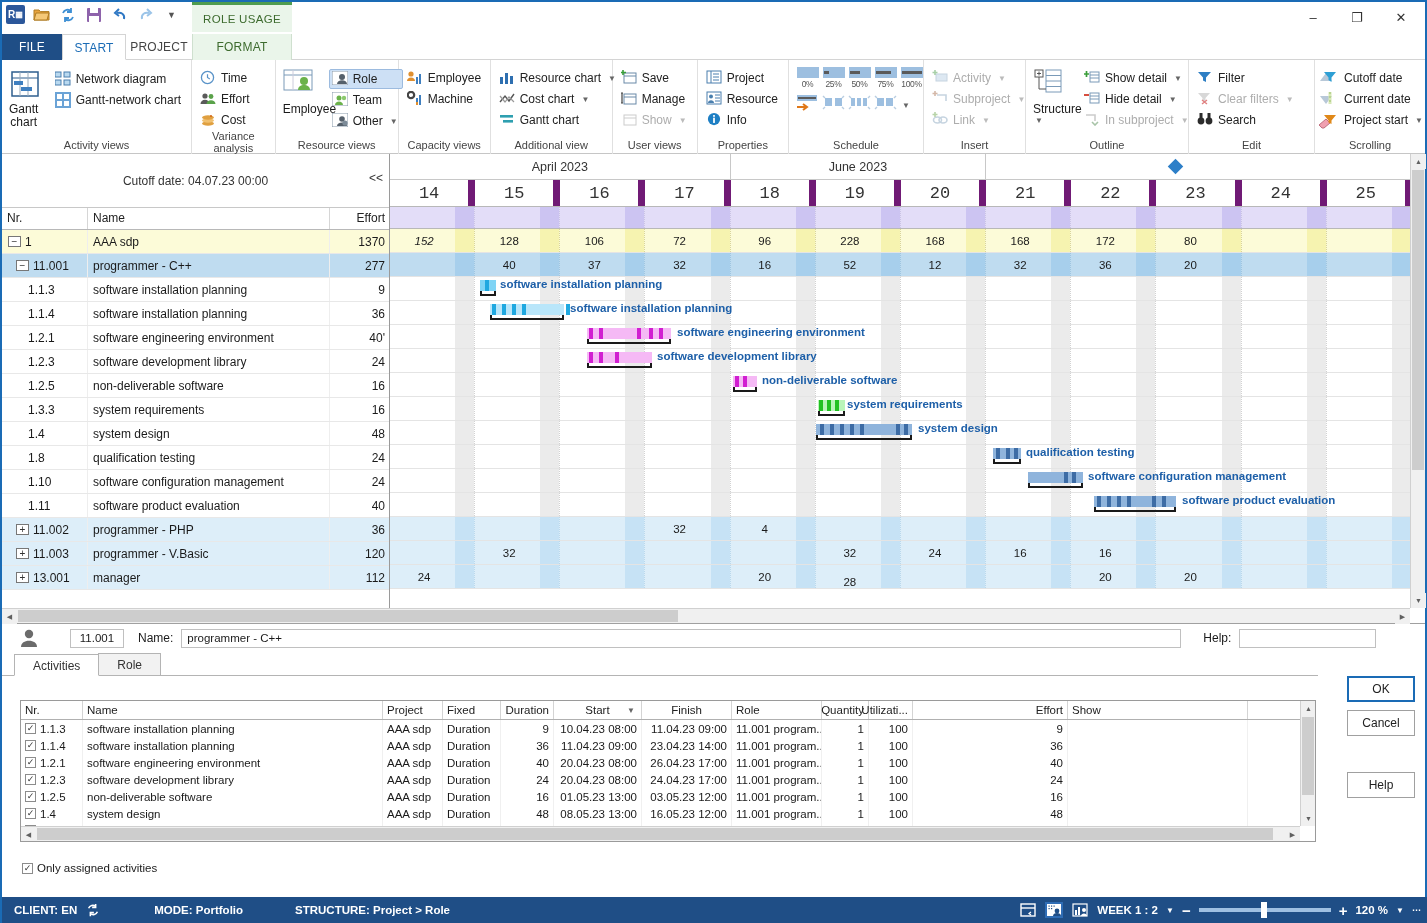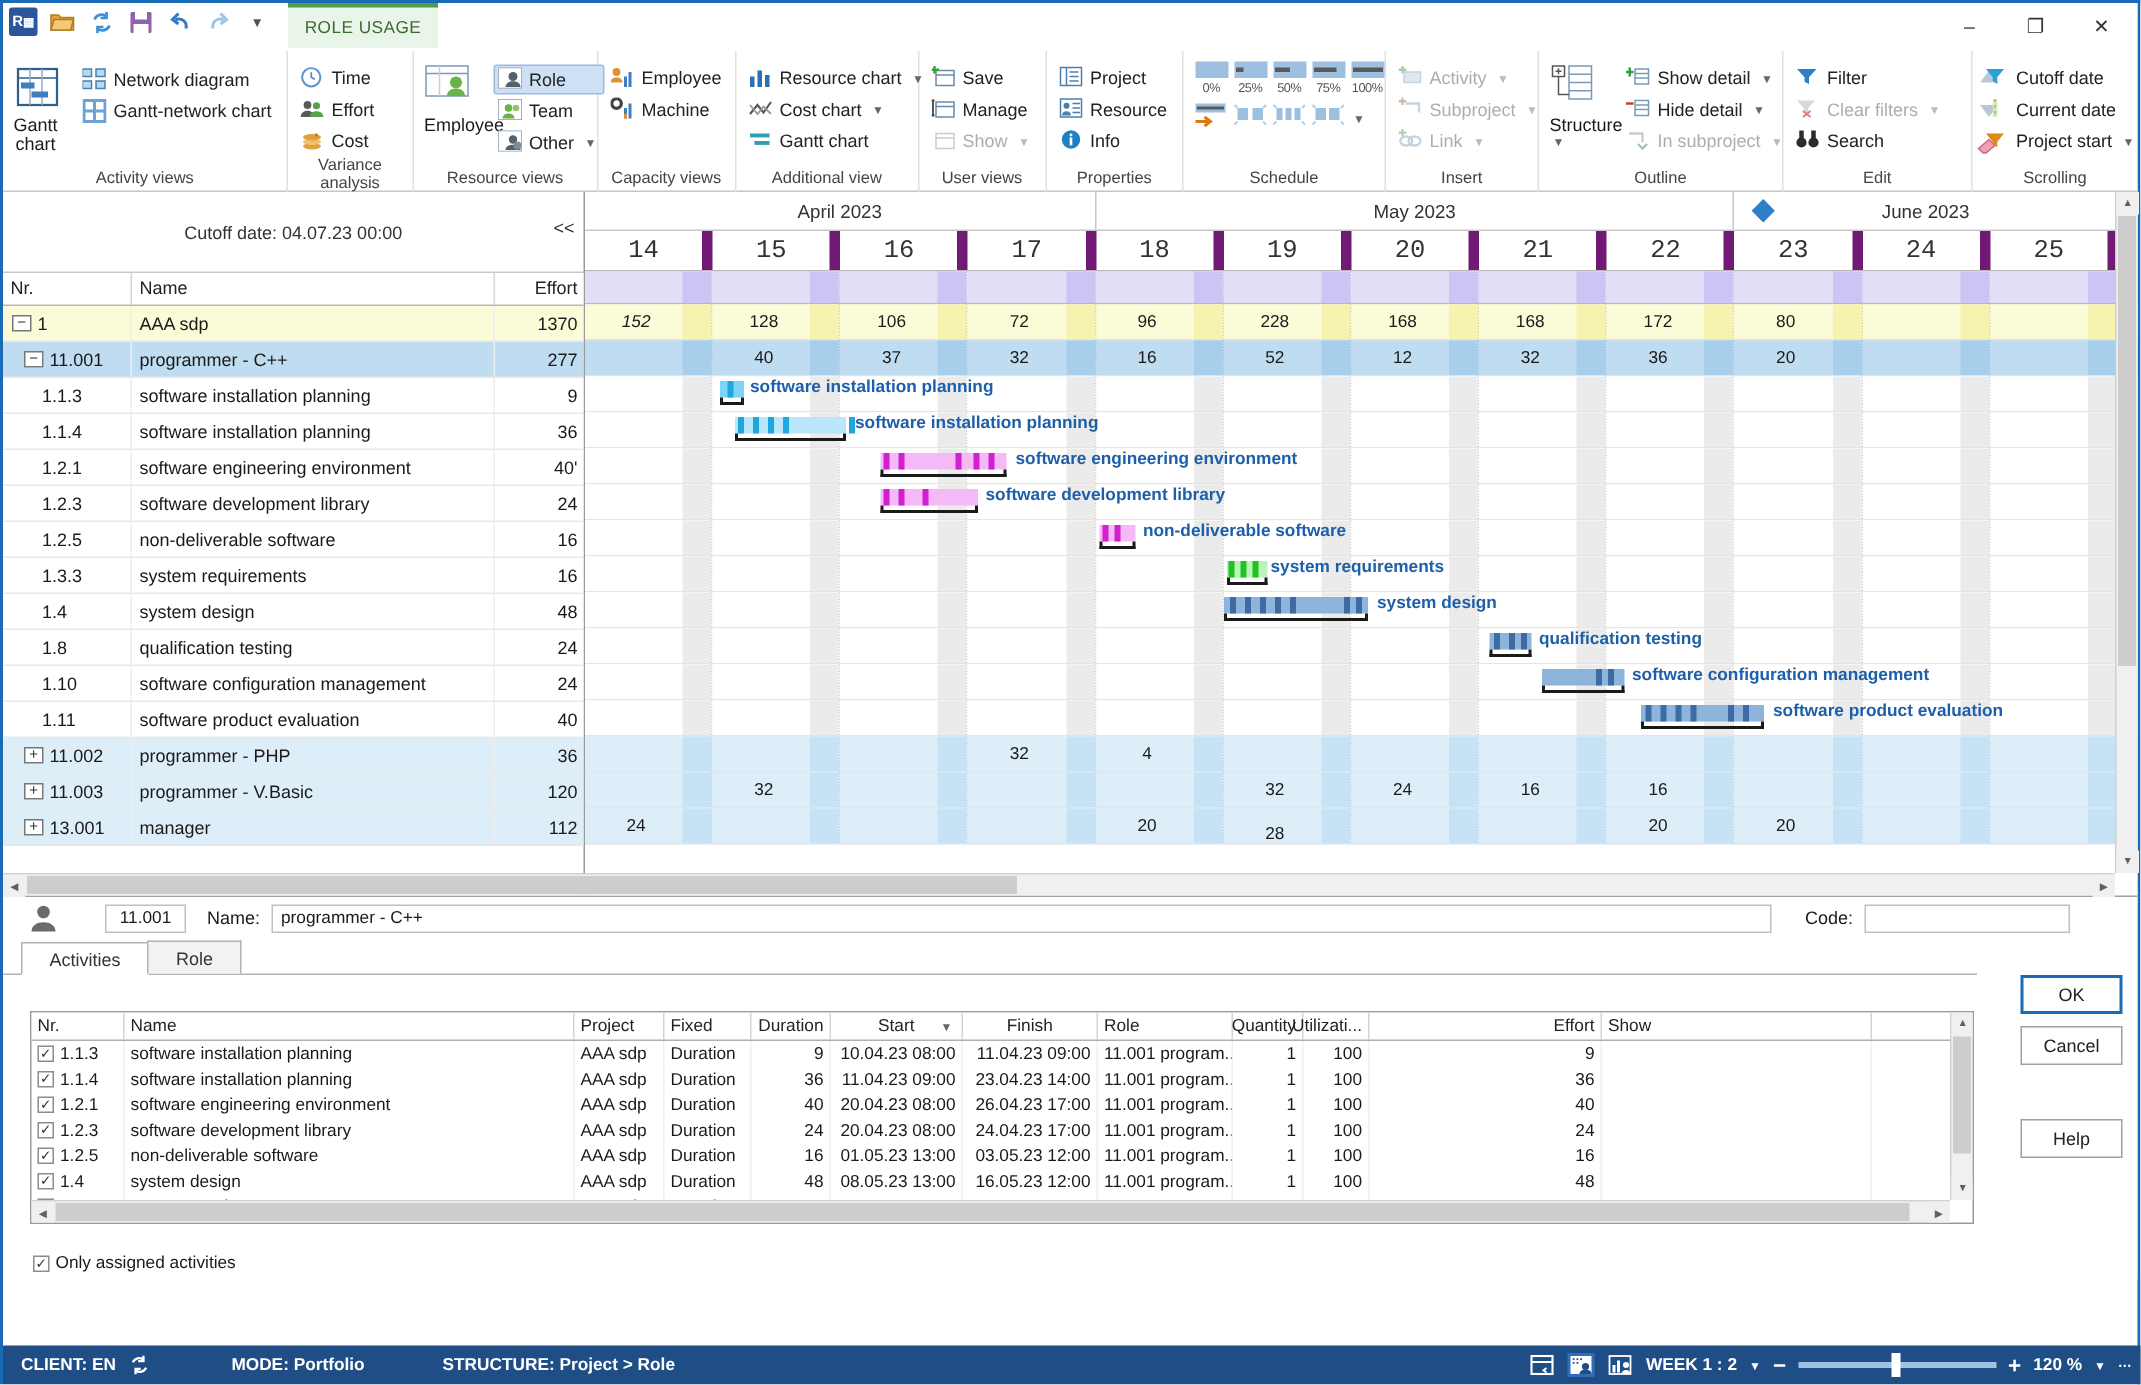--- a/index.html
+++ b/index.html
@@ -240,20 +240,26 @@
       <span class="ico" style="font-size:9px;color:#555">▼</span>
     </div>
     <div class="ctx-tab">ROLE USAGE</div>
     <div class="wbtns">
       <div class="wbtn">–</div>
       <div class="wbtn">❐</div>
       <div class="wbtn close">✕</div>
     </div>
   </div>
 
+  <div class="tabstrip">
+    <div class="tab file">FILE</div>
+    <div class="tab start">START</div>
+    <div class="tab project">PROJECT</div>
+    <div class="tab format">FORMAT</div>
+  </div>
 
   <div class="ribbon">
 
     <div class="rgroup" style="width:190px">
       <div class="rgroup-body">
         <div class="rbtn-big" style="margin-top:4px">
           <span class="icn32">
             <svg width="32" height="32" viewBox="0 0 32 32">
                 <rect x="3" y="3" width="26" height="24" fill="#fff" stroke="#2f5f8f" stroke-width="1.5"></rect>
                 <line x1="3" y1="9" x2="29" y2="9" stroke="#2f5f8f"></line>
@@ -912,21 +918,20 @@
             </div>
             <div class="c-name">manager</div>
             <div class="c-eff">112</div>
           </div>
         </div>
     </div>
 
     <div class="rightpane">
       <div id="tl-month" class="tl-month">
           <div style="width: 340.667px; flex: 0 0 340.667px;">April 2023</div>
-          <div style="width: 425.833px; flex: 0 0 425.833px;">May 2023</div>
           <div style="width: 255.5px; flex: 0 0 255.5px;">June 2023</div>
         </div>
       <div id="tl-week" class="tl-week">
           <div style="width: 85.1667px; flex: 0 0 85.1667px;">14</div>
           <div style="width: 85.1667px; flex: 0 0 85.1667px;">15</div>
           <div style="width: 85.1667px; flex: 0 0 85.1667px;">16</div>
           <div style="width: 85.1667px; flex: 0 0 85.1667px;">17</div>
           <div style="width: 85.1667px; flex: 0 0 85.1667px;">18</div>
           <div style="width: 85.1667px; flex: 0 0 85.1667px;">19</div>
           <div style="width: 85.1667px; flex: 0 0 85.1667px;">20</div>
@@ -1683,21 +1688,21 @@
     <div class="drow1">
       <span class="icn" style="width:22px;height:22px;margin-left:8px">
         <svg width="22" height="22" viewBox="0 0 22 22">
             <circle cx="11" cy="7" r="4.2" fill="#6b6b6b"></circle>
             <path d="M3 20c0-4 3.6-6.2 8-6.2s8 2.2 8 6.2z" fill="#6b6b6b"></path>
           </svg>
       </span>
       <span class="dfield" style="width:54px;justify-content:center;margin-left:22px">11.001</span>
       <span style="margin-left:6px">Name:</span>
       <span class="dfield" style="width:1000px">programmer - C++</span>
-      <span style="margin-left:14px">Code:</span>
+      <span style="margin-left:14px">Help:</span>
       <span class="dfield" style="width:137px"></span>
     </div>
 
     <div class="dtabs" style="width:1316px">
       <div class="dtab act">Activities</div>
       <div class="dtab">Role</div>
     </div>
 
     <div class="dgrid">
       <div class="dghead">

